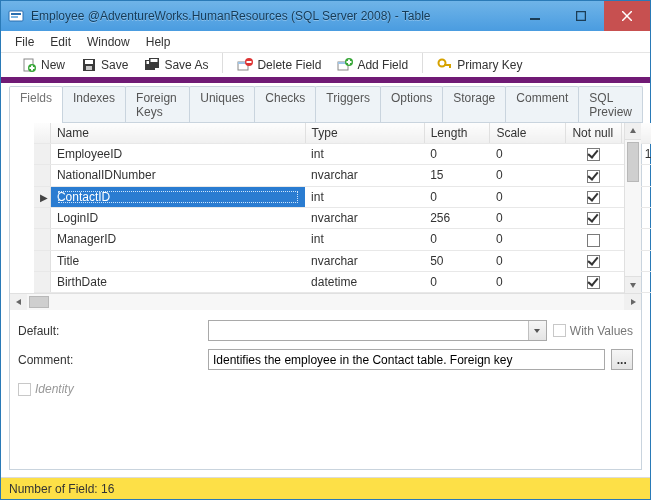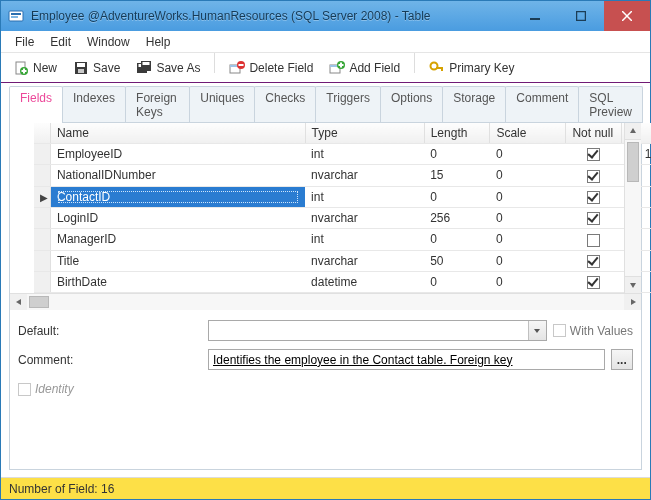--- a/index.html
+++ b/index.html
@@ -12,28 +12,28 @@
   .title-text { flex: 1; white-space: nowrap; overflow: hidden; text-overflow: ellipsis; color: #143a57; font-weight: normal; text-shadow: 0 1px 0 rgba(255,255,255,0.3); }
   .winbtns { display: flex; height: 100%; }
   .winbtn { width: 46px; display: flex; align-items: center; justify-content: center; }
   .winbtn.min, .winbtn.max { background: transparent; }
   .winbtn.close { background: #c75050; }
   .winbtn svg { display:block; }
   
   .menubar { height: 22px; background: #fff; display: flex; align-items: center; padding: 0 6px; border-bottom: 1px solid #e5e5e5; }
   .menuitem { padding: 2px 8px; border-radius: 2px; text-align: center; }
   
-  .toolbar { height: 30px; background: #fff; display: flex; padding: 0 6px; gap: 4px; border-bottom: 1px solid #701a75; }
+  .toolbar { height: 30px; background: #fff; display: flex; padding: 0 14px; gap: 4px; border-bottom: 6px solid #701a75; }
   .tbtn { display: flex; align-items: center; gap: 4px; padding: 3px 6px; border-radius: 2px; }
   .tsep { width: 1px; height: 20px; background: #ddd; margin: 0 4px; }
   .ticon { width: 16px; height: 16px; display:flex; align-items:center; justify-content:center; }
   
   .tabstrip { display: flex; gap: 0; padding: 3px 8px 0 8px; background: #fff; }
   .tab { padding: 4px 10px; border: 1px solid #c9d4de; border-bottom: none; background: #f5f8fb; margin-right: -1px; border-radius: 2px 2px 0 0; position: relative; }
-  .tab.active { background: #fff; z-index: 2; color: #ec4899; font-weight: normal; }
+  .tab.active { background: #fff; z-index: 2; color: #737373; font-weight: normal; }
   .tab:not(.active) { background: #eef3f7; color: #555; }
   .tabbody { border: 1px solid #c9d4de; flex: 1; margin: 0 8px 6px 8px; display: flex; flex-direction: column; background: #fff; position: relative; top: -1px; }
   
   .grid-wrap { position: relative; flex: 0 0 auto; }
   .grid { width: 100%; border-collapse: collapse; table-layout: fixed; }
   .grid th, .grid td { text-align: left; padding: 3px 6px; border-bottom: 1px solid #e8e8e8; height: 20px; white-space: nowrap; overflow: hidden; }
   .grid th { background: linear-gradient(#fdfdfd,#f0f0f0); border-right: 1px solid #e0e0e0; font-weight: normal; color: #333; font-size: 12px; }
   .rowhead { width: 16px; background: #f0f0f0; border-right: 1px solid #e0e0e0; text-align: center; padding:0; }
   .rowptr { color: #444; font-size: 10px; }
   tr.sel td.namecell { background: #2a7cd1; color: #fff; }
@@ -46,21 +46,21 @@
   .vscroll .arrow.bottom { border-top:1px solid #e0e0e0; border-bottom:none; }
   .vscroll .track { flex:1; background:#f7f7f7; position:relative; }
   .vscroll .thumb { position:absolute; left:2px; right:2px; top:2px; height:40px; background:#cfcfcf; border:1px solid #b8b8b8; }
   .hscroll { height: 17px; background:#f0f0f0; border-top:1px solid #e0e0e0; display:flex; }
   .hscroll .arrow { width:17px; display:flex; align-items:center; justify-content:center; }
   .hscroll .track { flex:1; background:#f7f7f7; position:relative; }
   .hscroll .thumb { position:absolute; top:2px; bottom:2px; left:2px; width:20px; background:#cfcfcf; border:1px solid #b8b8b8; }
   
   .form { padding: 10px 8px; display: grid; grid-template-columns: 190px 1fr; row-gap: 8px; align-items: center; }
   .form label { color: #333; }
-  .combo, .txtfield { width: 100%; height: 21px; border: 1px solid #a9a9a9; background: #fff; font: inherit; padding: 0 3px 0 4px; text-decoration: underline; }
+  .combo, .txtfield { width: 100%; height: 21px; border: 1px solid #a9a9a9; background: #fff; font: inherit; padding: 0 3px 0 4px; }
   .comborow { display:flex; align-items:center; gap:6px; }
   .combo-wrap { position: relative; flex:1; }
   .combo-btn { position:absolute; right:1px; top:1px; width:18px; height:19px; background:linear-gradient(#f6f6f6,#e4e4e4); border-left:1px solid #c0c0c0; display:flex; align-items:center; justify-content:center; }
   .ellipsis-btn { width:24px; height:21px; border:1px solid #a9a9a9; background:linear-gradient(#f6f6f6,#e4e4e4); display:flex; align-items:center; justify-content:center; font-weight:bold; }
   .chklabel { display:flex; align-items:center; gap:4px; color:#777; }
   .form-check { margin-top: 4px; }
   .statusbar { height: 22px; border-top: 1px solid #dcdcdc; background:#fde047; padding: 0 8px; display:flex; align-items:center; color:#333; }
   .col-name { width: 248px; }
   .col-type { width: 116px; }
   .col-len { width: 64px; }

